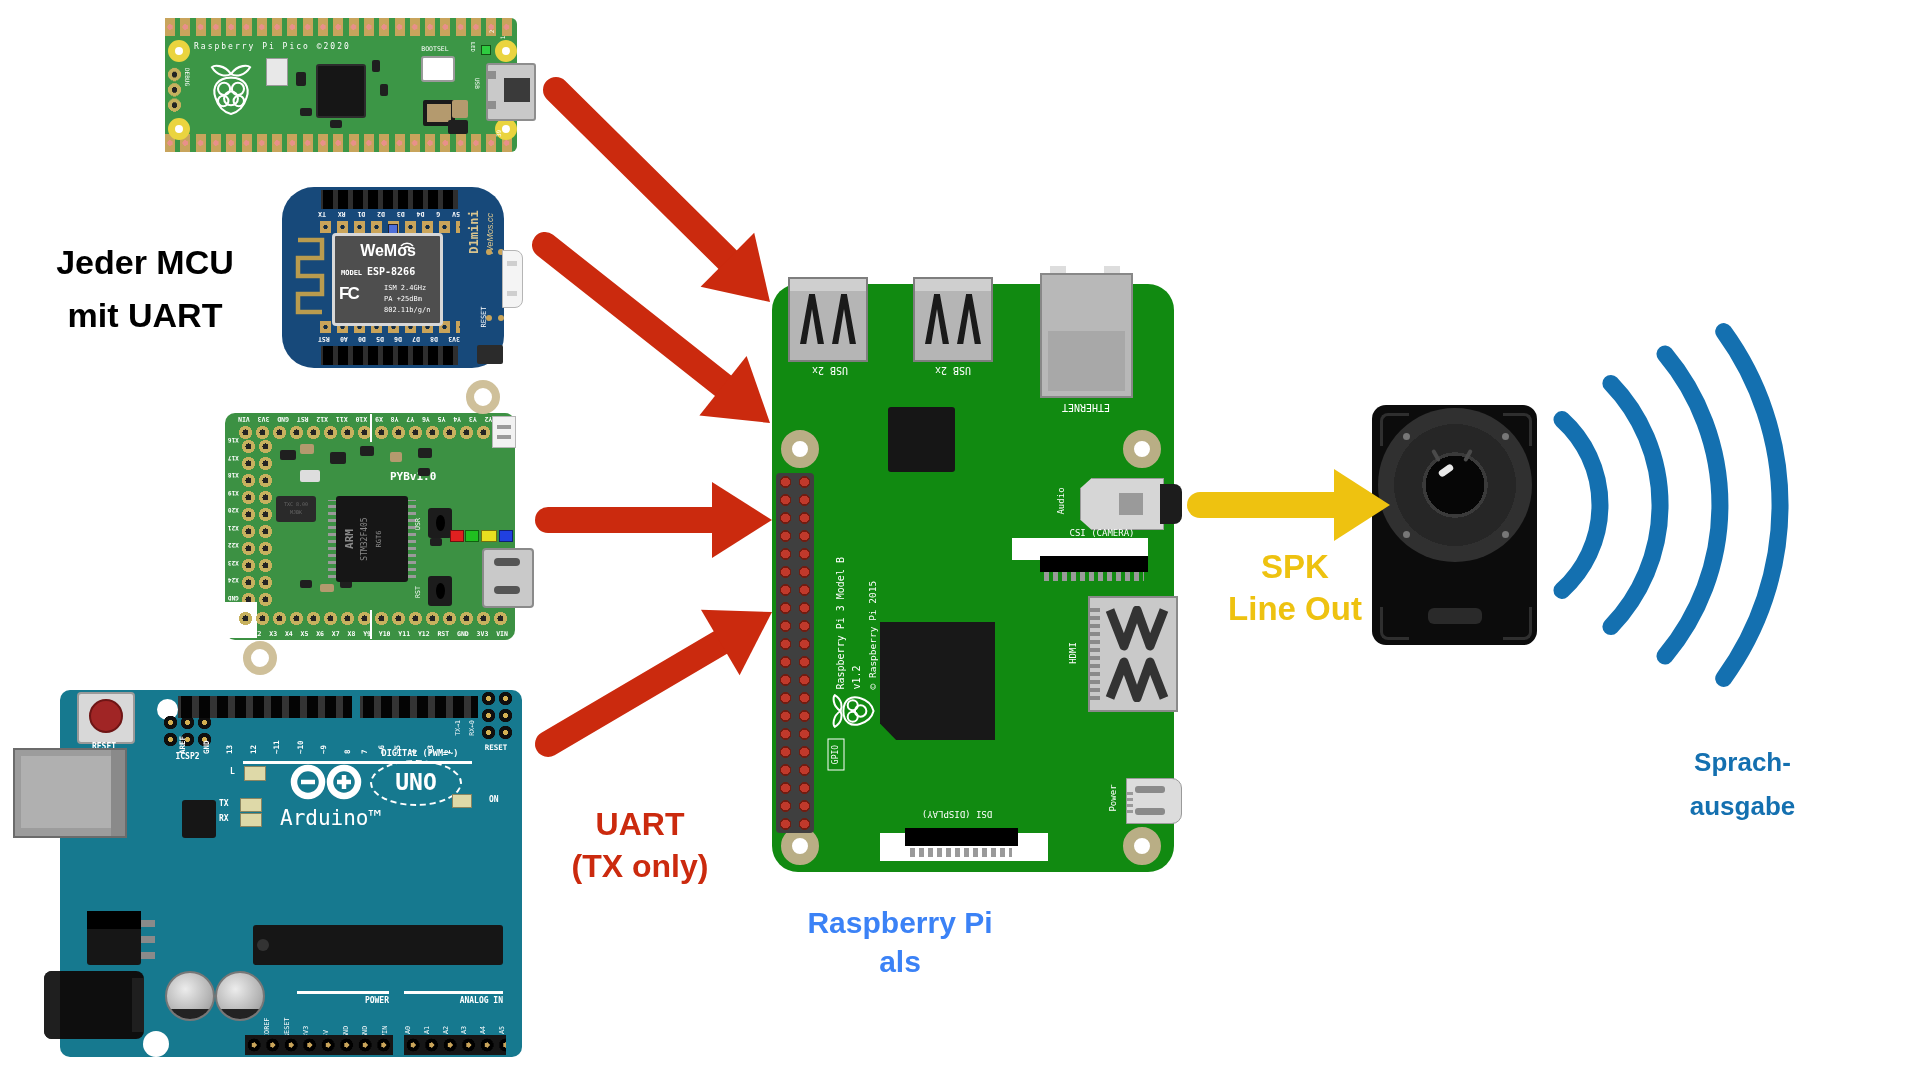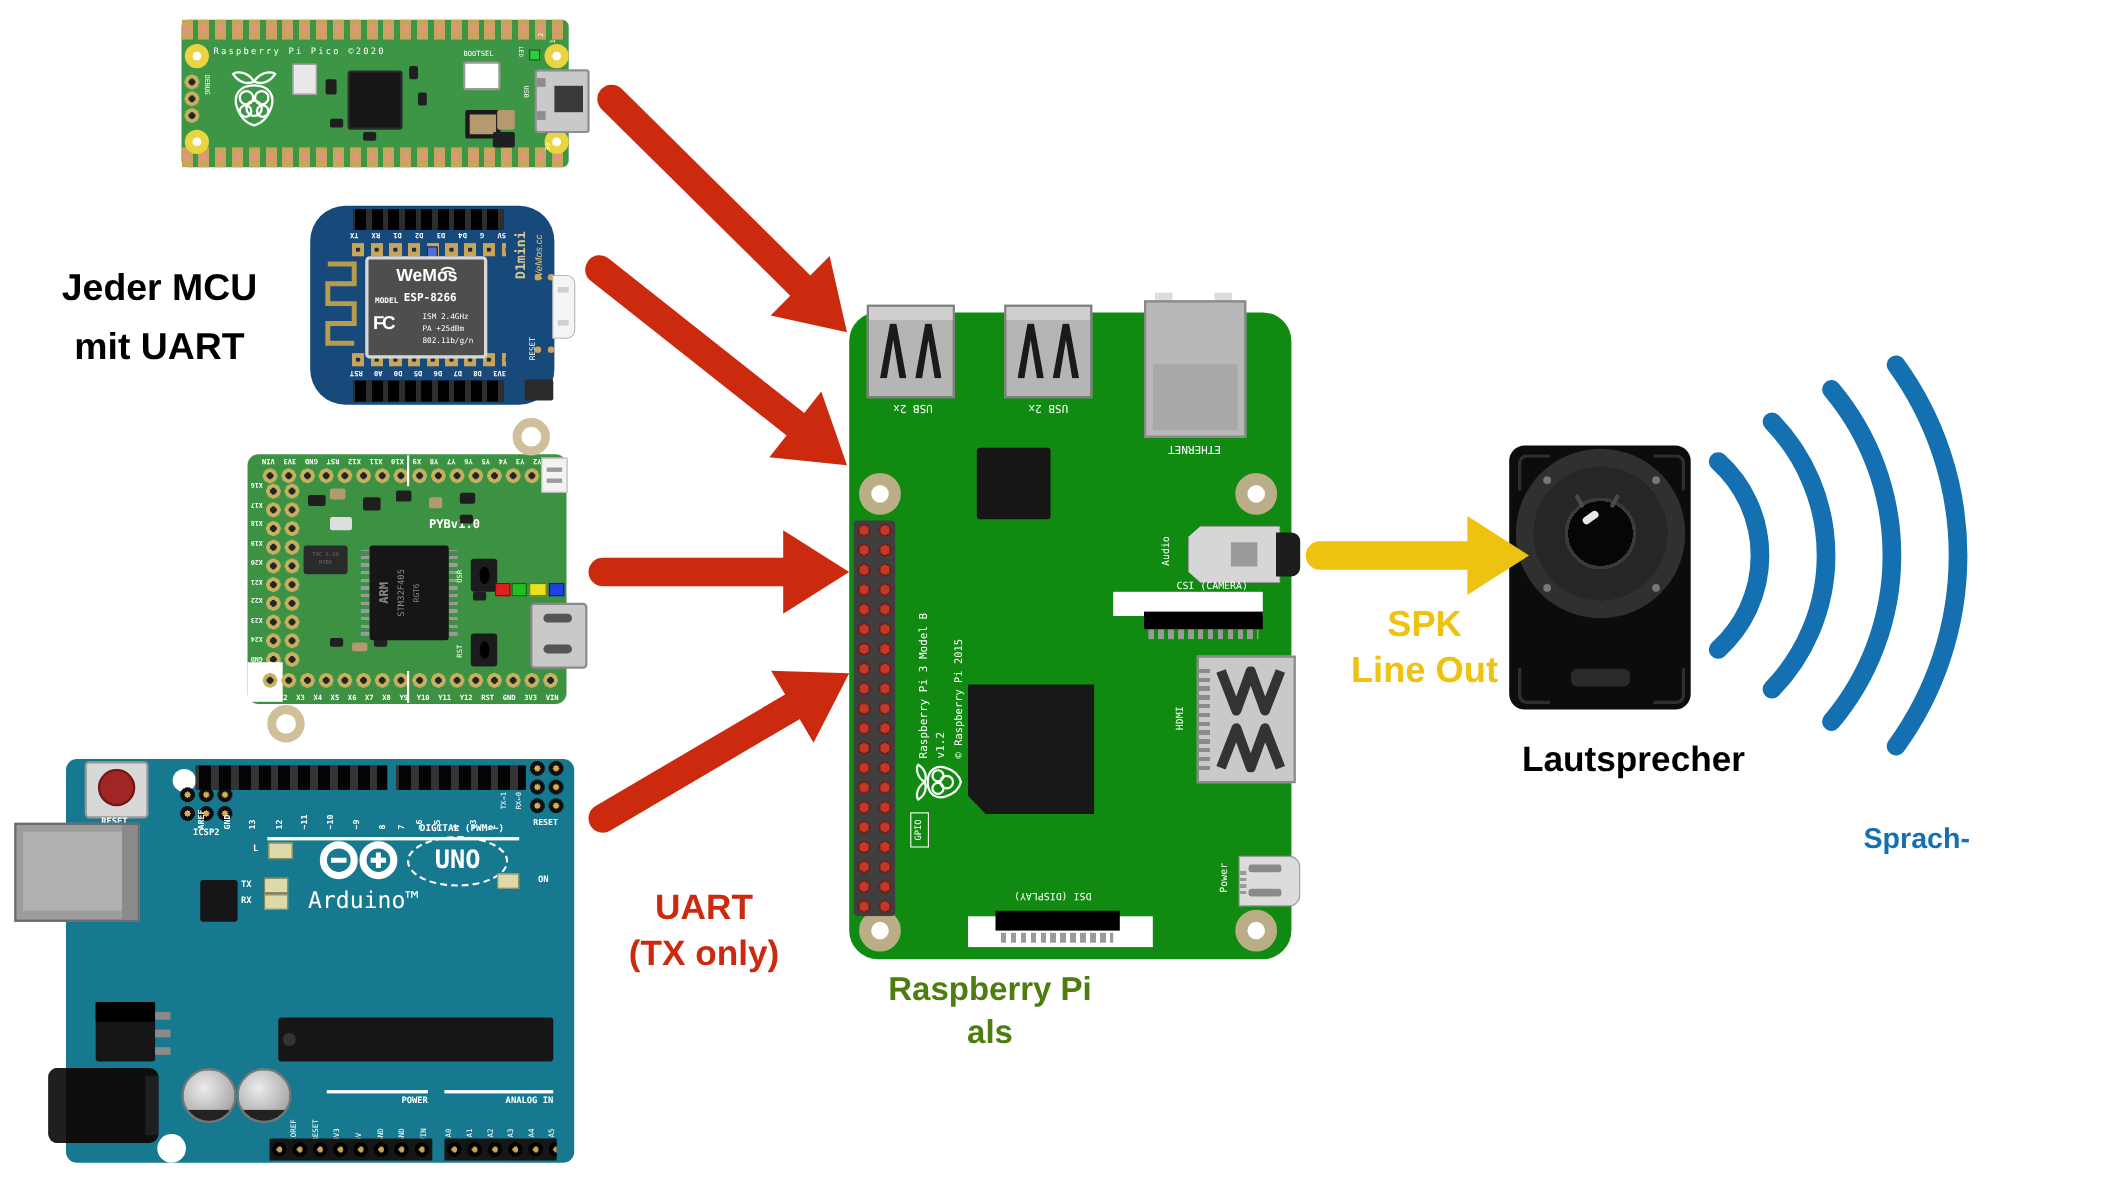--- a/index.html
+++ b/index.html
@@ -96,27 +96,25 @@
     <div>(TX only)</div>
   </div>
   <div class="a cap" style="left:35px;top:236px;width:220px;font-size:34px;line-height:53px;color:#000;z-index:30">
     <div>Jeder MCU</div>
     <div>mit UART</div>
   </div>
   <div class="a cap" style="left:1205px;top:546px;width:180px;font-size:33px;line-height:42px;color:var(--yellow);z-index:30">
     <div>SPK</div>
     <div>Line Out</div>
   </div>
-  <div class="a cap" style="left:1345px;top:672px;width:280px;font-size:32px;color:#000;z-index:30">
-    <div>Lautsprecher</div>
-  </div>
   <div class="a cap" style="left:1630px;top:740px;width:225px;font-size:26px;line-height:44px;color:var(--blue);z-index:30">
     <div>Sprach-</div>
-  </div>
-  <div class="a cap" style="left:700px;top:880px;width:400px;font-size:30px;line-height:39px;color:#4d7c0f;z-index:30">
+    <div>ausgabe</div>
+  </div>
+  <div class="a cap" style="left:700px;top:903px;width:400px;font-size:30px;line-height:39px;color:#3b82f6;z-index:30">
     <div>Raspberry Pi</div>
     <div>als</div>
   </div>
 
   <div class="a pico-board" style="left:165px;top:18px;width:352px;height:134px;z-index:10">
     <div class="a pico-pads" style="left:0;top:0;width:352px;height:18px"></div>
     <div class="a pico-pads" style="left:0;top:116px;width:352px;height:18px"></div>
     <div class="a yellowring" style="left:3px;top:22px;width:8px;height:8px"></div>
     <div class="a yellowring" style="left:3px;top:100px;width:8px;height:8px"></div>
     <div class="a yellowring" style="left:330px;top:22px;width:8px;height:8px"></div>

